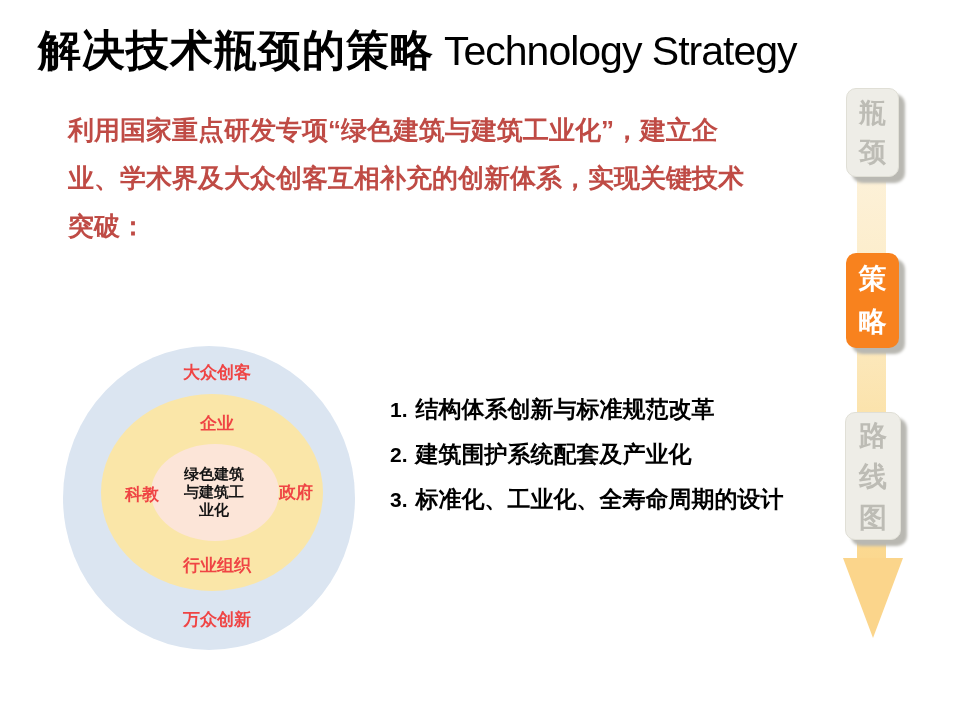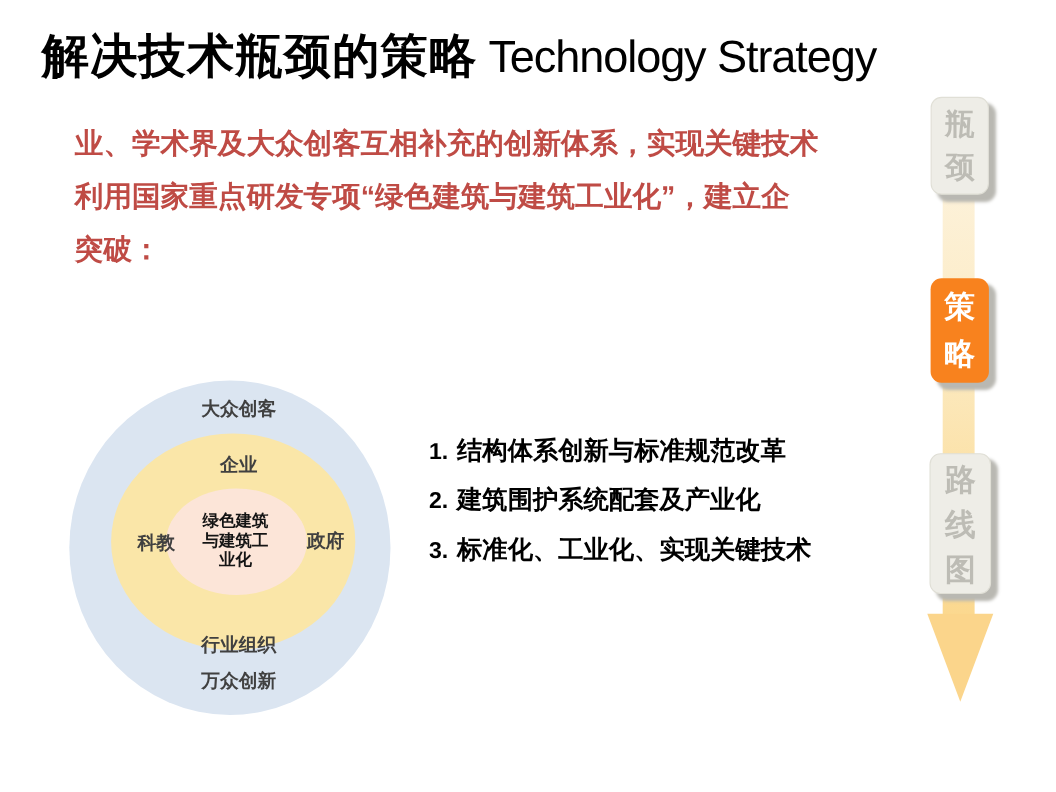--- a/index.html
+++ b/index.html
@@ -16,26 +16,26 @@
   
   .intro { position: absolute; left: 68px; top: 106px; width: 760px; color: #BF4B45; font-weight: 700; font-size: 26px; }
   .intro-line { line-height: 48px; white-space: nowrap; }
 
   
   .ellipse { position: absolute; border-radius: 50%; }
   .ellipse.outer  { left: 63px;  top: 346px; width: 292px; height: 304px; background: #DBE5F1; }
   .ellipse.middle { left: 101px; top: 394px; width: 222px; height: 197px; background: #FAE6A8; }
   .ellipse.inner  { left: 151px; top: 444px; width: 128px; height: 97px;  background: #FCE5D8; }
 
-  .dlabel { position: absolute; transform: translate(-50%, -50%); font-size: 17px; font-weight: 700; color: #404040; white-space: nowrap; }
+  .dlabel { position: absolute; transform: translate(-50%, -50%); font-size: 17px; font-weight: 700; color: #ef4444; white-space: nowrap; }
   .dlabel.outer-top     { left: 217px; top: 372px; }
   .dlabel.middle-top    { left: 217px; top: 423px; }
   .dlabel.middle-left   { left: 122px; top: 494px; margin-left: 20px; }
   .dlabel.middle-right  { left: 296px; top: 492px; }
-  .dlabel.middle-bottom { left: 217px; top: 586px; }
+  .dlabel.middle-bottom { left: 217px; top: 565px; }
   .dlabel.outer-bottom  { left: 217px; top: 619px; }
 
   .core-label { position: absolute; left: 214px; top: 492px; transform: translate(-50%, -50%); text-align: center; font-size: 15px; line-height: 18px; font-weight: 700; color: #141414; white-space: nowrap; }
 
   
   .strategy-list { position: absolute; left: 390px; top: 387px; color: #000000; }
   .strategy-item { height: 45px; line-height: 45px; white-space: nowrap; font-weight: 700; }
   .strategy-num { font-size: 21px; margin-right: 8px; }
   .strategy-text { font-size: 23px; }
 
@@ -57,22 +57,22 @@
 </head>
 <body>
 
 <div class="slide">
 
   <h1 class="title">
     <span class="title-zh">解决技术瓶颈的策略</span><span class="title-en">Technology Strategy</span>
   </h1>
 
   <div class="intro">
+    <div class="intro-line">利用国家重点研发专项“绿色建筑与建筑工业化”，建立企</div>
     <div class="intro-line">业、学术界及大众创客互相补充的创新体系，实现关键技术</div>
-    <div class="intro-line">利用国家重点研发专项“绿色建筑与建筑工业化”，建立企</div>
     <div class="intro-line">突破：</div>
   </div>
 
   <div>
     <div class="ellipse outer"></div>
     <div class="ellipse middle"></div>
     <div class="ellipse inner"></div>
 
     <div class="dlabel outer-top">大众创客</div>
     <div class="dlabel middle-top">企业</div>
@@ -89,21 +89,21 @@
   </div>
 
   <div class="strategy-list">
     <div class="strategy-item">
       <span class="strategy-num">1.</span><span class="strategy-text">结构体系创新与标准规范改革</span>
     </div>
     <div class="strategy-item">
       <span class="strategy-num">2.</span><span class="strategy-text">建筑围护系统配套及产业化</span>
     </div>
     <div class="strategy-item">
-      <span class="strategy-num">3.</span><span class="strategy-text">标准化、工业化、实现关键技术</span>
+      <span class="strategy-num">3.</span><span class="strategy-text">标准化、工业化、全寿命周期的设计</span>
     </div>
   </div>
 
   <div>
     <div class="arrow-shaft"></div>
     <div class="arrow-head"></div>
 
     <div class="nav-box inactive nav-bottleneck">
       <span class="nav-char">瓶</span>
       <span class="nav-char">颈</span>

